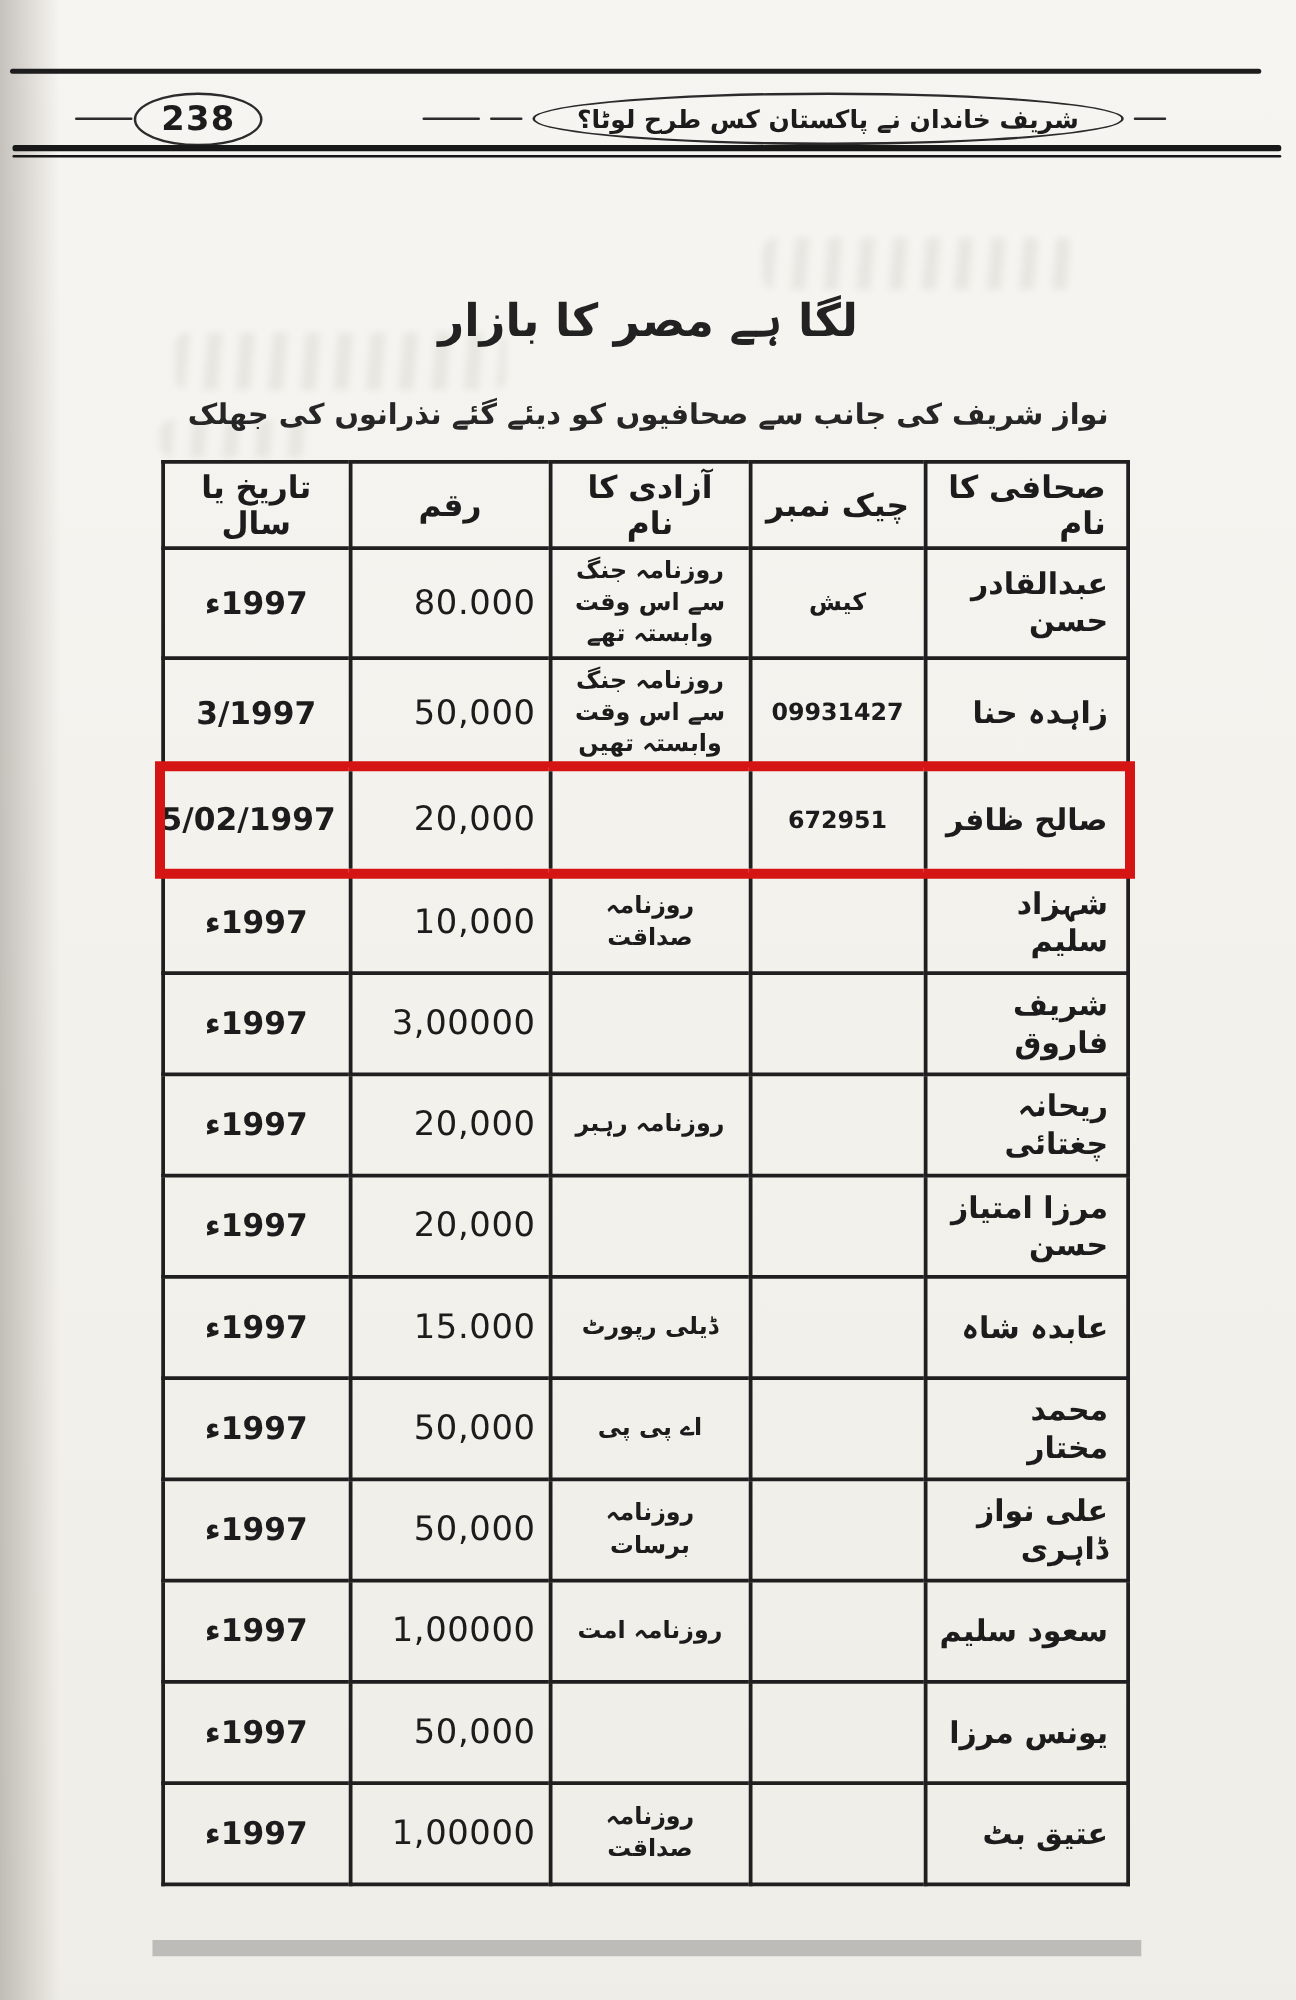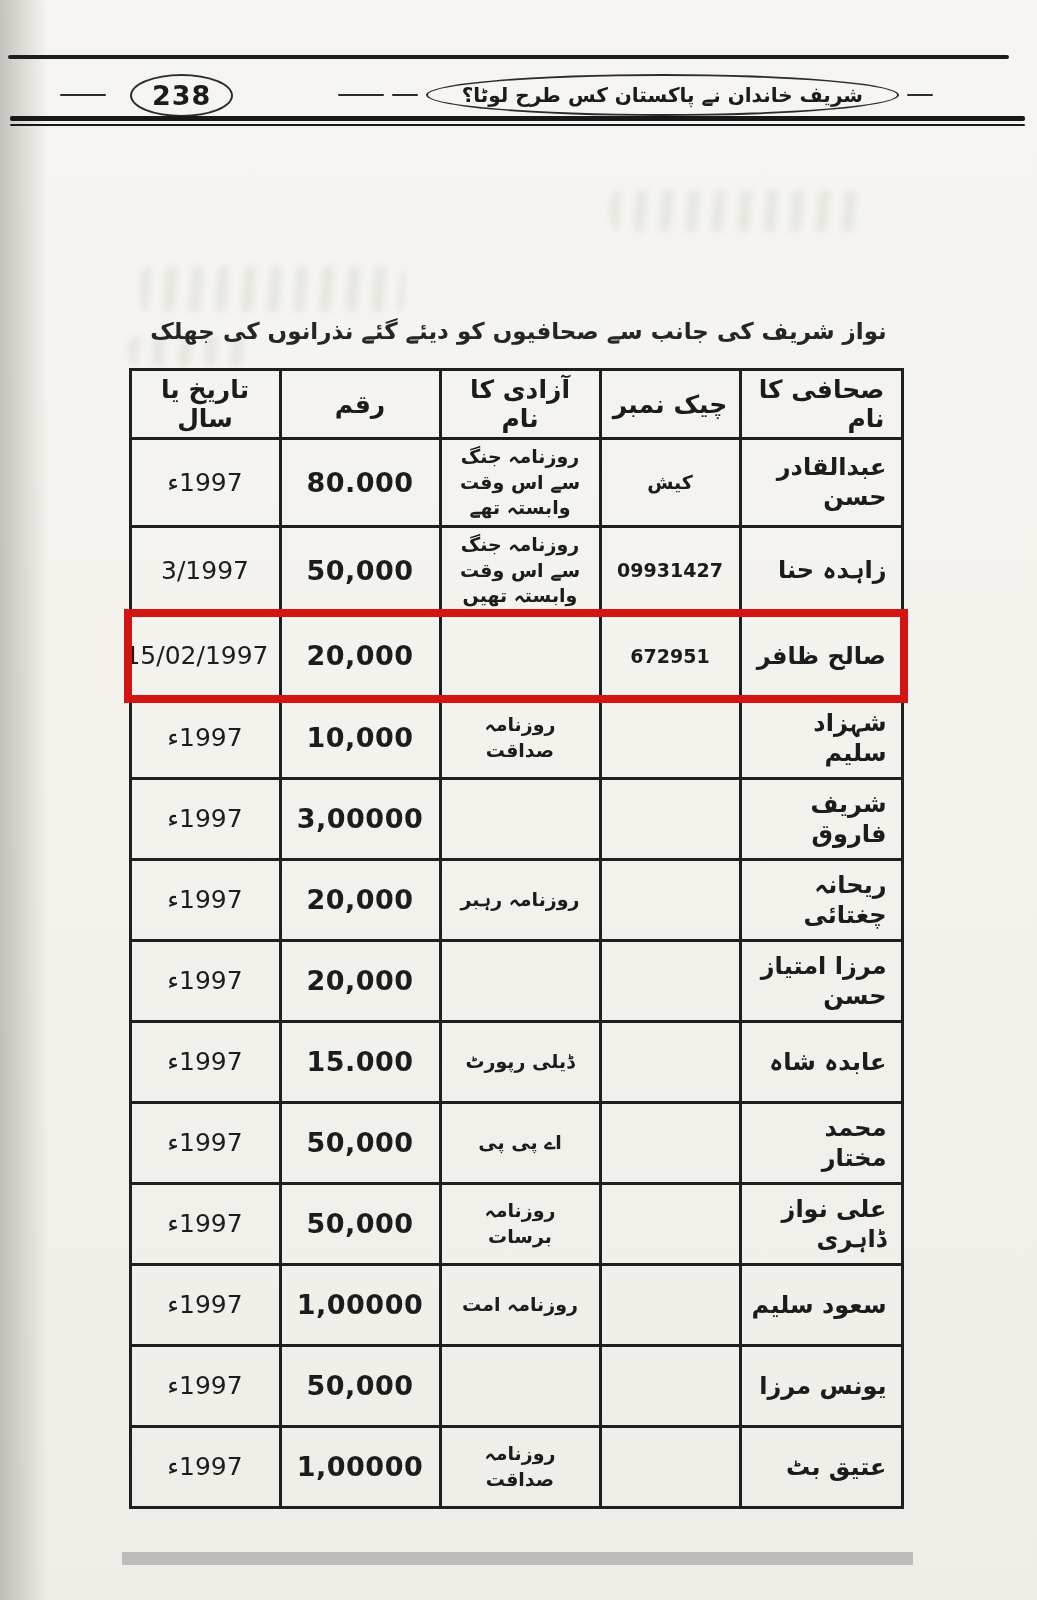--- a/index.html
+++ b/index.html
@@ -29,21 +29,21 @@
     display:flex;flex-direction:row-reverse;align-items:center;justify-content:space-between;direction:ltr;}
   .cartouche-wrap{display:flex;align-items:center;gap:8px;}
   .flourish{height:2px;background:#2b2b2b;border-radius:2px;}
   .fl-long{width:46px;}
   .fl-short{width:26px;}
   .cartouche{
     border:2px solid #2b2b2b;border-radius:50%;
     padding:7px 34px;
     font-size:20px;font-weight:700;white-space:nowrap;direction:rtl;
   }
-  .page-badge-wrap{display:flex;align-items:center;gap:24px;}
+  .page-badge-wrap{display:flex;align-items:center;gap:1px;}
   .page-badge{
     border:2px solid #2b2b2b;border-radius:50%;
     padding:4px 20px;font-size:27px;font-weight:700;letter-spacing:1px;direction:ltr;
   }
   .double-rule{position:absolute;top:116px;left:10px;right:12px;}
   .double-rule .r1{height:5px;background:#181818;border-radius:2px;}
   .double-rule .r2{height:2px;background:#181818;margin-top:3px;border-radius:2px;}
 
   
   .title-main{position:absolute;top:136px;left:0;right:0;text-align:center;
@@ -63,22 +63,22 @@
     border:3px solid #1f1f1f;
     padding:4px 10px;vertical-align:middle;overflow:hidden;
   }
   .ledger th{height:52px;font-size:25px;font-weight:700;text-align:center;}
   .ledger th.h-name{text-align:right;padding-right:16px;}
   .ledger th.h-amount{text-align:center;}
   .ledger td{height:70px;}
   td.c-name{font-size:24px;font-weight:700;text-align:right;padding-right:14px;line-height:1.25;}
   td.c-cheque{font-size:19px;font-weight:700;text-align:center;direction:ltr;}
   td.c-org{font-size:19px;font-weight:700;text-align:center;line-height:1.35;}
-  td.c-amount{font-size:27px;font-weight:700;text-align:center;direction:ltr;letter-spacing:.5px;}
-  td.c-date{font-size:25px;font-weight:400;text-align:center;}
+  td.c-amount{font-size:27px;font-weight:400;text-align:right;direction:ltr;letter-spacing:.5px;}
+  td.c-date{font-size:25px;font-weight:700;text-align:center;}
   
   tr.highlight{outline:5px solid #d51414;outline-offset:1px;}
   tr.highlight td{border-top:4px solid #d51414;border-bottom:4px solid #d51414;}
   tr.highlight td:first-child{border-right:4px solid #d51414;}
   tr.highlight td:last-child{border-left:4px solid #d51414;}
 </style>
 </head>
 <body>
 
 <div class="page">
@@ -100,20 +100,21 @@
     <div class="page-badge-wrap">
       <span class="flourish fl-long"></span>
       <span class="page-badge">238</span>
     </div>
   </div>
   <div class="double-rule">
     <div class="r1"></div>
       <div class="r2"></div>
   </div>
 
+  <div class="title-sub">لگا ہے مصر کا بازار</div>
   <div class="title-caption">نواز شریف کی جانب سے صحافیوں کو دیئے گئے نذرانوں کی جھلک</div>
 
   <table class="ledger">
     <colgroup>
       <col style="width:162px">
         <col style="width:140px">
         <col style="width:160px">
         <col style="width:160px">
         <col style="width:150px">
     </colgroup>

